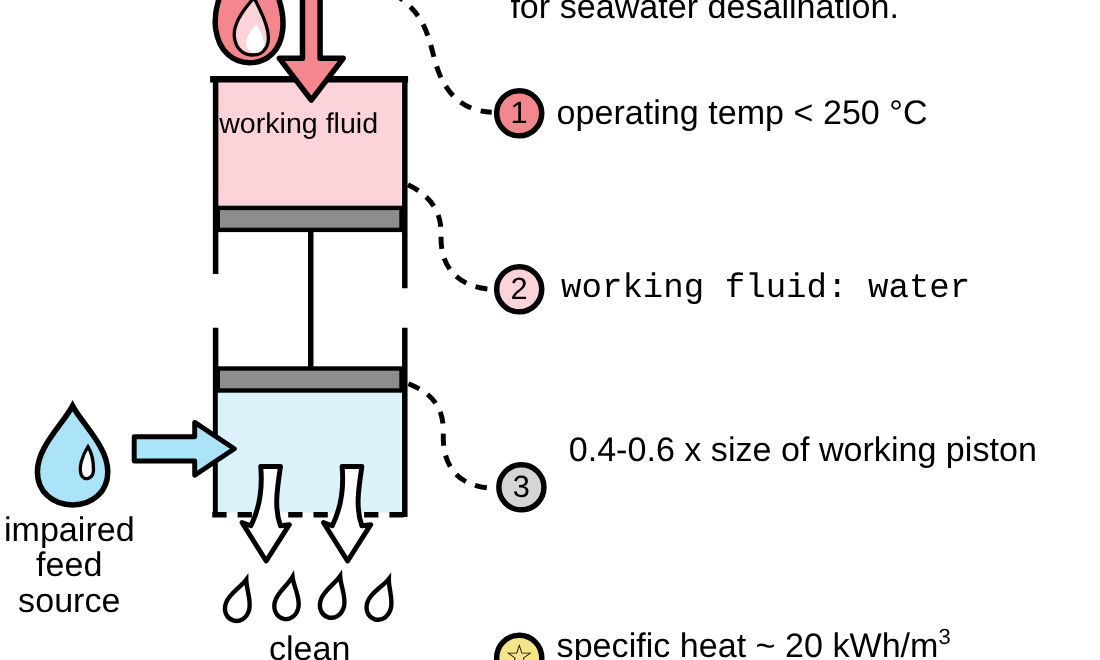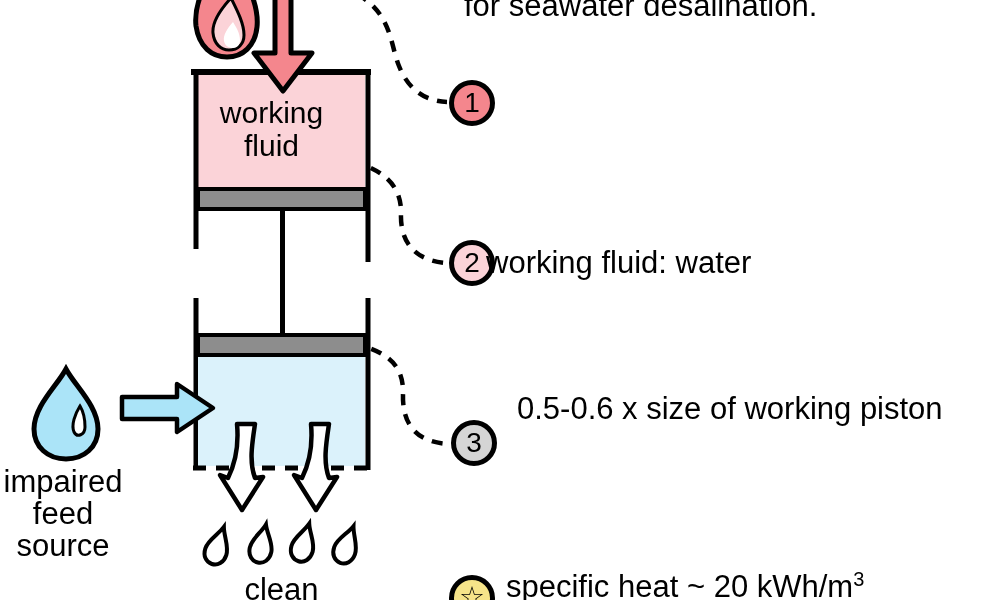--- a/index.html
+++ b/index.html
@@ -3,36 +3,36 @@
 <meta charset="utf-8">
 <style>
   html,body{margin:0;padding:0;background:#fff;}
   .stage{
     position:relative;width:1000px;height:600px;overflow:hidden;
     background:#fff;color:#000;
     font-family:"Liberation Sans", sans-serif;
   }
   svg{position:absolute;left:0;top:0;}
   .lbl{position:absolute;text-align:center;}
-  .working-fluid-lbl{left:198px;top:96px;width:147px;font-size:30px;line-height:33px;}
+  .working-fluid-lbl{left:198px;top:96px;width:147px;font-size:26px;line-height:33px;}
   .feed-source-lbl{left:-20px;top:466px;width:166px;font-size:31px;line-height:32px;white-space:pre-line;}
   .clean-lbl{left:198px;top:574px;width:167px;font-size:31px;line-height:31px;}
   .heading{position:absolute;left:464px;top:-10px;font-size:31px;line-height:31px;white-space:nowrap;}
   .badge{
     position:absolute;width:36px;height:36px;border:5px solid #000;border-radius:50%;
     display:flex;align-items:center;justify-content:center;
     font-size:28px;line-height:36px;
   }
   .b1{left:449px;top:80px;}
   .b2{left:449px;top:240px;}
   .b3{left:451px;top:420px;}
   .b4{left:449px;top:575px;font-size:30px;}
   .ctext{position:absolute;font-size:31px;line-height:31px;white-space:nowrap;}
   .t1{left:506px;top:87px;}
-  .t2{left:486px;top:247px;}
+  .t2{left:510px;top:247px;font-family:Liberation Mono, monospace;}
   .t3{left:517px;top:391px;line-height:36px;}
   .t4{left:506px;top:571px;}
   .t4 sup{font-size:20px;line-height:0;}
   .star-glyph{font-size:29px;margin-top:-2px;}
 </style>
 </head>
 <body>
 
 <div class="stage">
 
@@ -104,31 +104,32 @@
   <div class="lbl feed-source-lbl">impaired
 feed
 source</div>
   <div class="lbl clean-lbl">clean</div>
 
   <div class="heading">for seawater desalination.</div>
 
   <div class="badge b1" style="background-color: rgb(244, 134, 141);">
     <span>1</span>
   </div>
+  <div class="ctext t1">operating temp &lt; 250 °C</div>
 
   <div class="badge b2" style="background-color: rgb(251, 211, 216);">
     <span>2</span>
   </div>
   <div class="ctext t2">working fluid: water</div>
 
   <div class="badge b3" style="background-color: rgb(213, 213, 213);">
     <span>3</span>
   </div>
   <div class="ctext t3">
-    <div>0.5-0.6 x size of working piston</div>
+    <div>0.4-0.6 x size of working piston</div>
   </div>
 
   <div class="badge b4" style="background-color: rgb(246, 228, 137);">
     <span class="star-glyph">☆</span>
   </div>
   <div class="ctext t4">
     <span>specific heat ~ 20 kWh/m</span><sup>3</sup>
   </div>
 
 </div>

